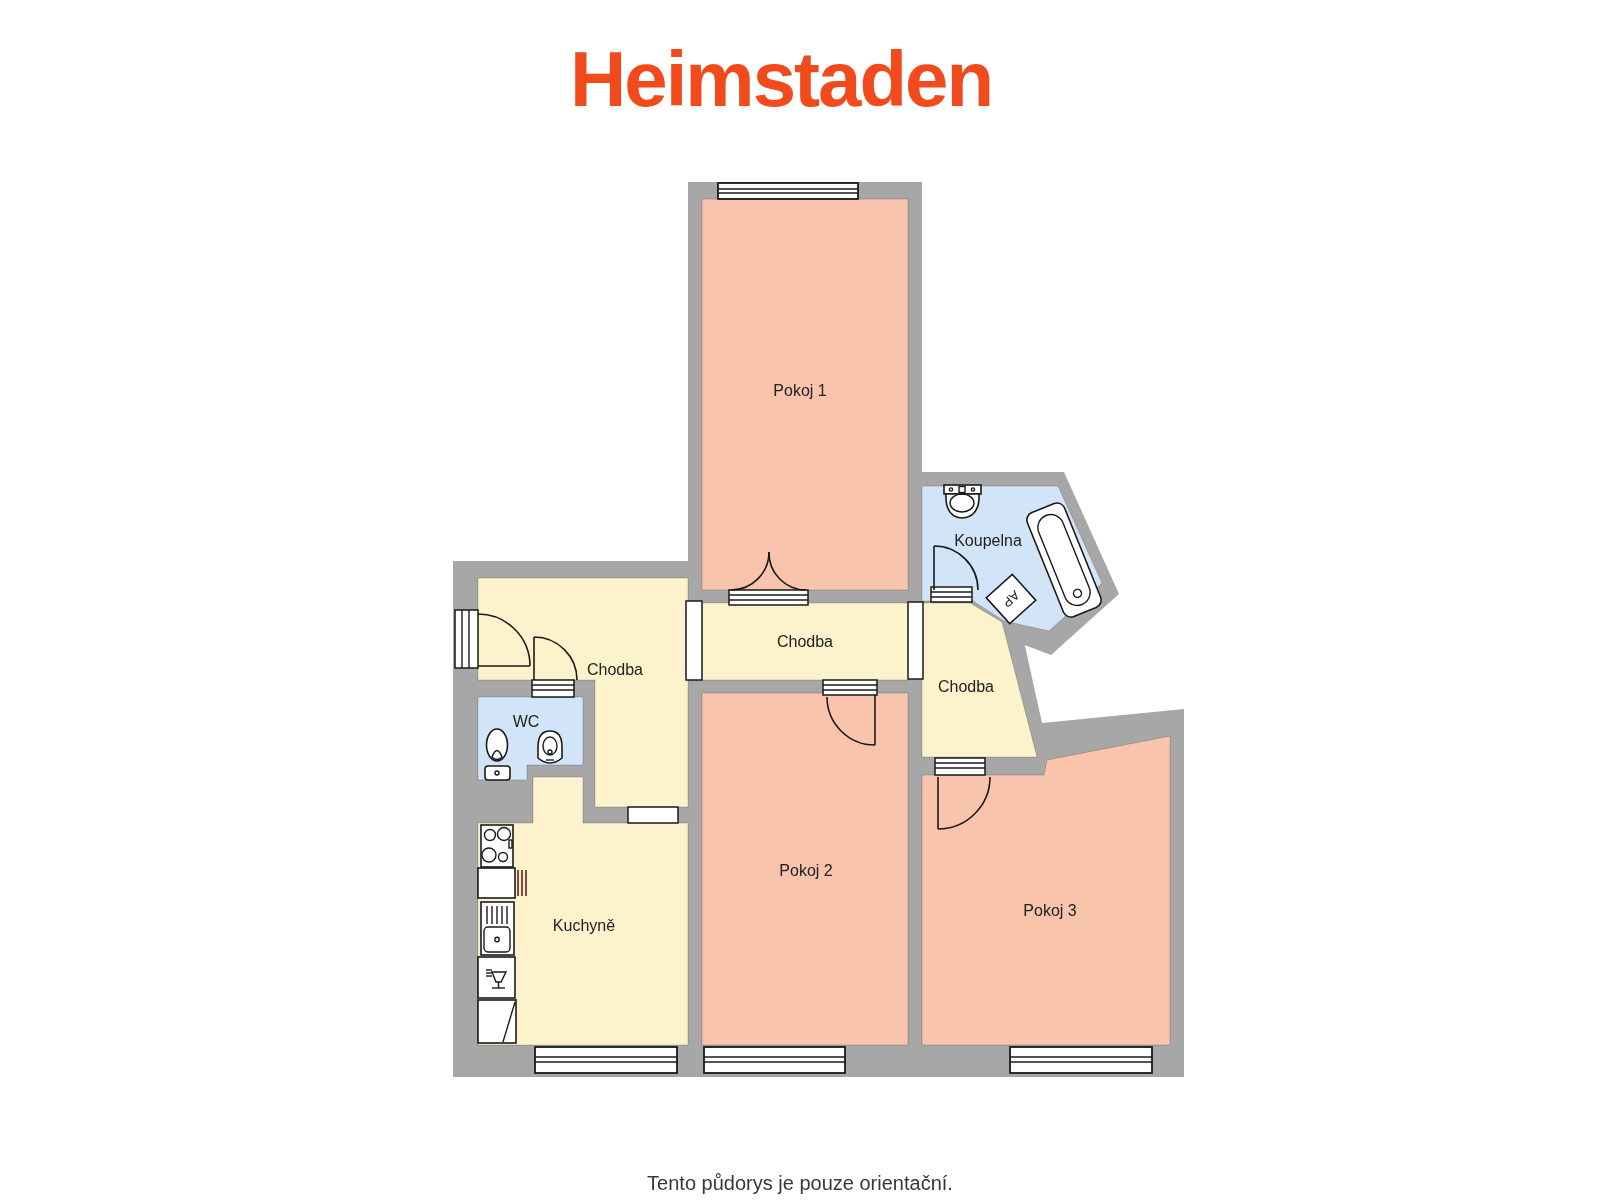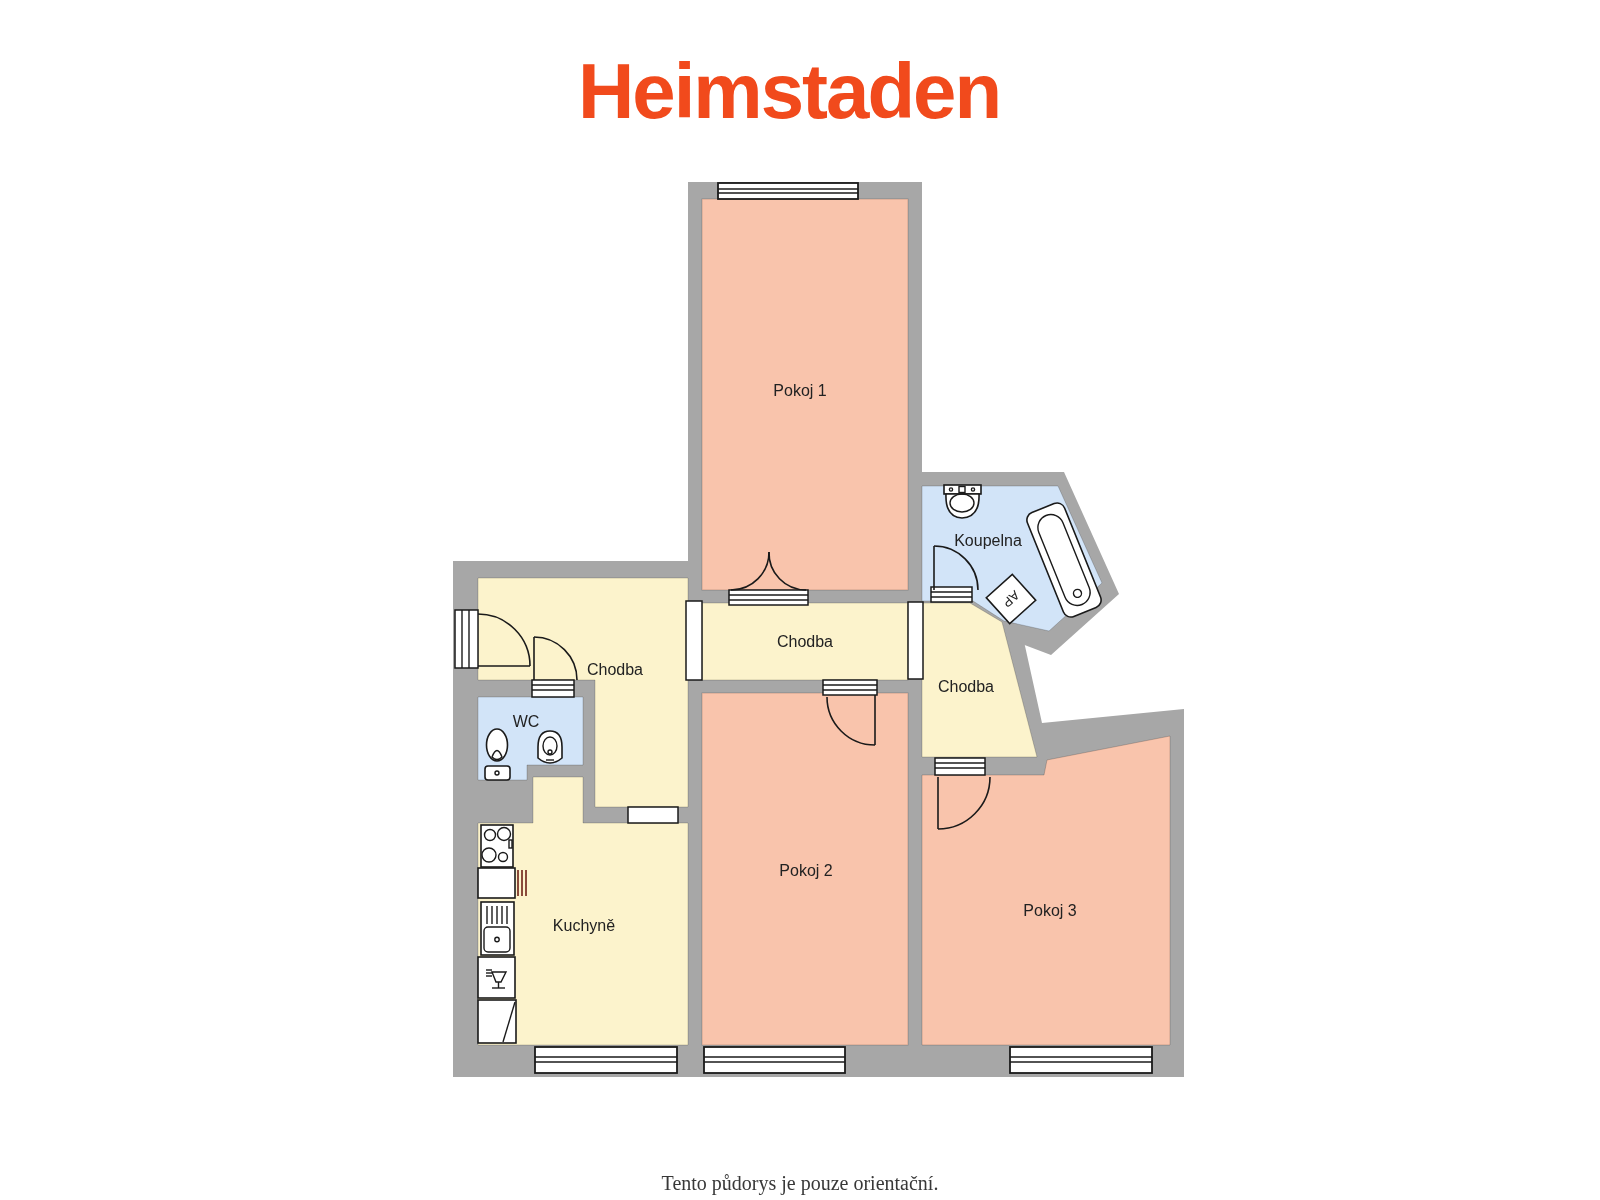--- a/index.html
+++ b/index.html
@@ -1,23 +1,23 @@
 <!DOCTYPE html>
 <html><head>
 <meta charset="utf-8">
 <style>
   html,body{margin:0;padding:0;background:#ffffff;}
   #stage{position:relative;width:1600px;height:1200px;background:#ffffff;overflow:hidden;
          font-family:"Liberation Sans", sans-serif;}
-  #logo{position:absolute;top:46px;left:781px;transform:translateX(-50%);
+  #logo{position:absolute;top:34px;left:781px;transform:translateX(-50%);
         font-size:78px;font-weight:bold;letter-spacing:-2px;color:#F14A1C;
-        font-family:"Liberation Sans", sans-serif;white-space:nowrap;margin-left:8px;}
+        font-family:"Liberation Sans", sans-serif;white-space:nowrap;}
   #plan-svg{position:absolute;left:0;top:0;}
   #disclaimer{position:absolute;top:1172px;left:800px;transform:translateX(-50%);
-        font-size:20px;color:#383838;white-space:nowrap;font-family:Liberation Serif, serif;}
+        font-size:20px;color:#383838;white-space:nowrap;}
   svg text.room-label{font-family:"Liberation Sans", sans-serif;font-size:16px;fill:#222;
         text-anchor:middle;}
   svg text.ap-label{font-family:"Liberation Sans", sans-serif;font-size:13px;fill:#222;
         text-anchor:middle;}
   .fix{fill:#ffffff;stroke:#1a1a1a;stroke-width:1.6;}
   .fixline{stroke:#1a1a1a;stroke-width:1.4;fill:none;}
   .doorarc{stroke:#1a1a1a;stroke-width:1.6;fill:none;}
   .sill{fill:#ffffff;stroke:#1a1a1a;stroke-width:1.5;}
   .win{fill:#ffffff;stroke:#1a1a1a;stroke-width:1.8;}
   .roomfill{stroke:rgba(0,0,0,0.18);stroke-width:1;}

